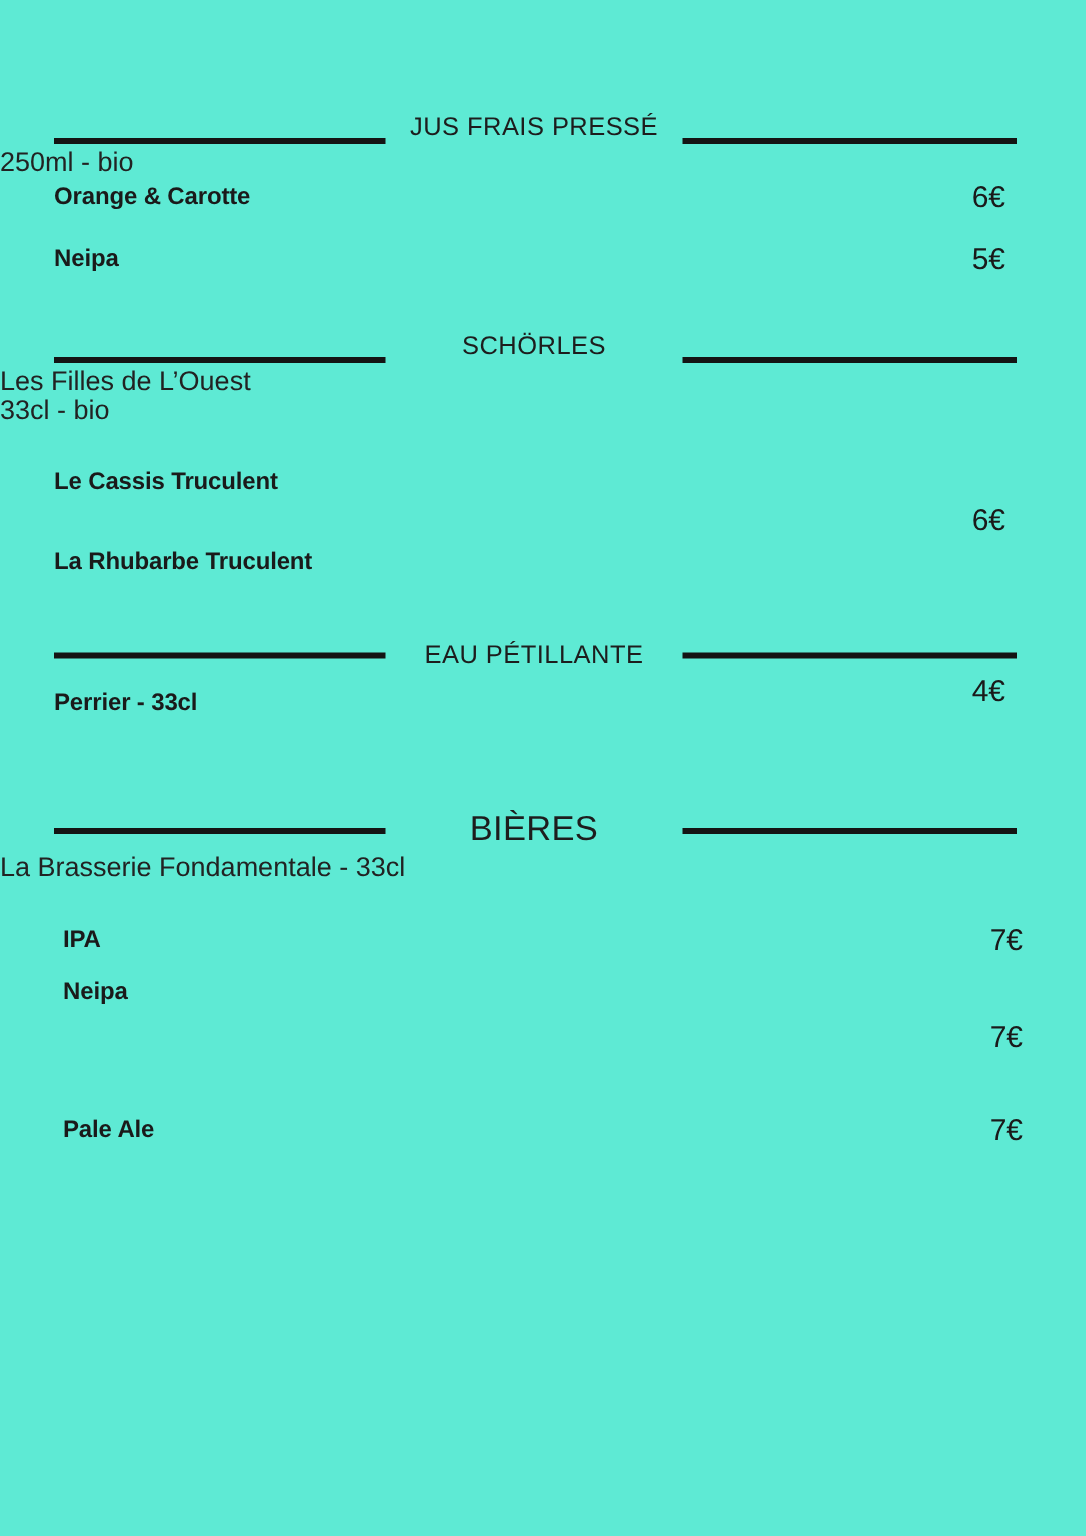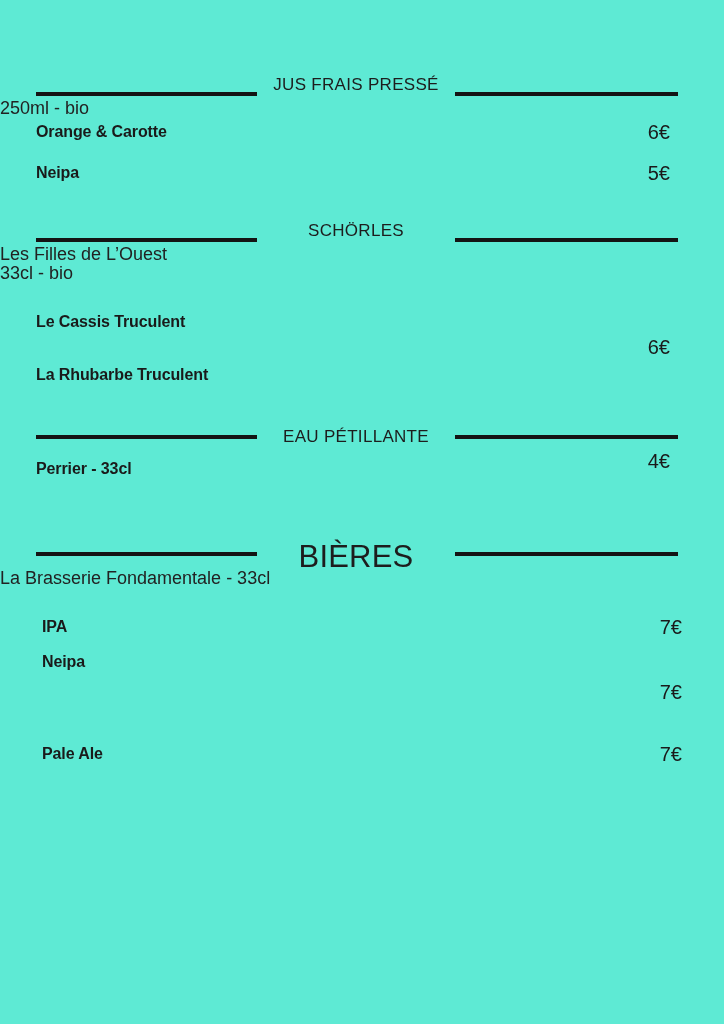--- a/index.html
+++ b/index.html
@@ -33,21 +33,21 @@
     width: 712px;
     margin: 0;
     text-align: center;
     font-size: 17px;
     font-weight: 400;
     line-height: 1.0;
     letter-spacing: 0.3px;
     color: #1d1d1d;
   }
   .section-title.big {
-    font-size: 31px;
+    font-size: 23px;
     letter-spacing: 0.2px;
   }
   .section-sub {
     position: absolute;
     left: 0;
     width: 712px;
     font-size: 18px;
     font-weight: 400;
     line-height: 1.0;
     color: #222222;

